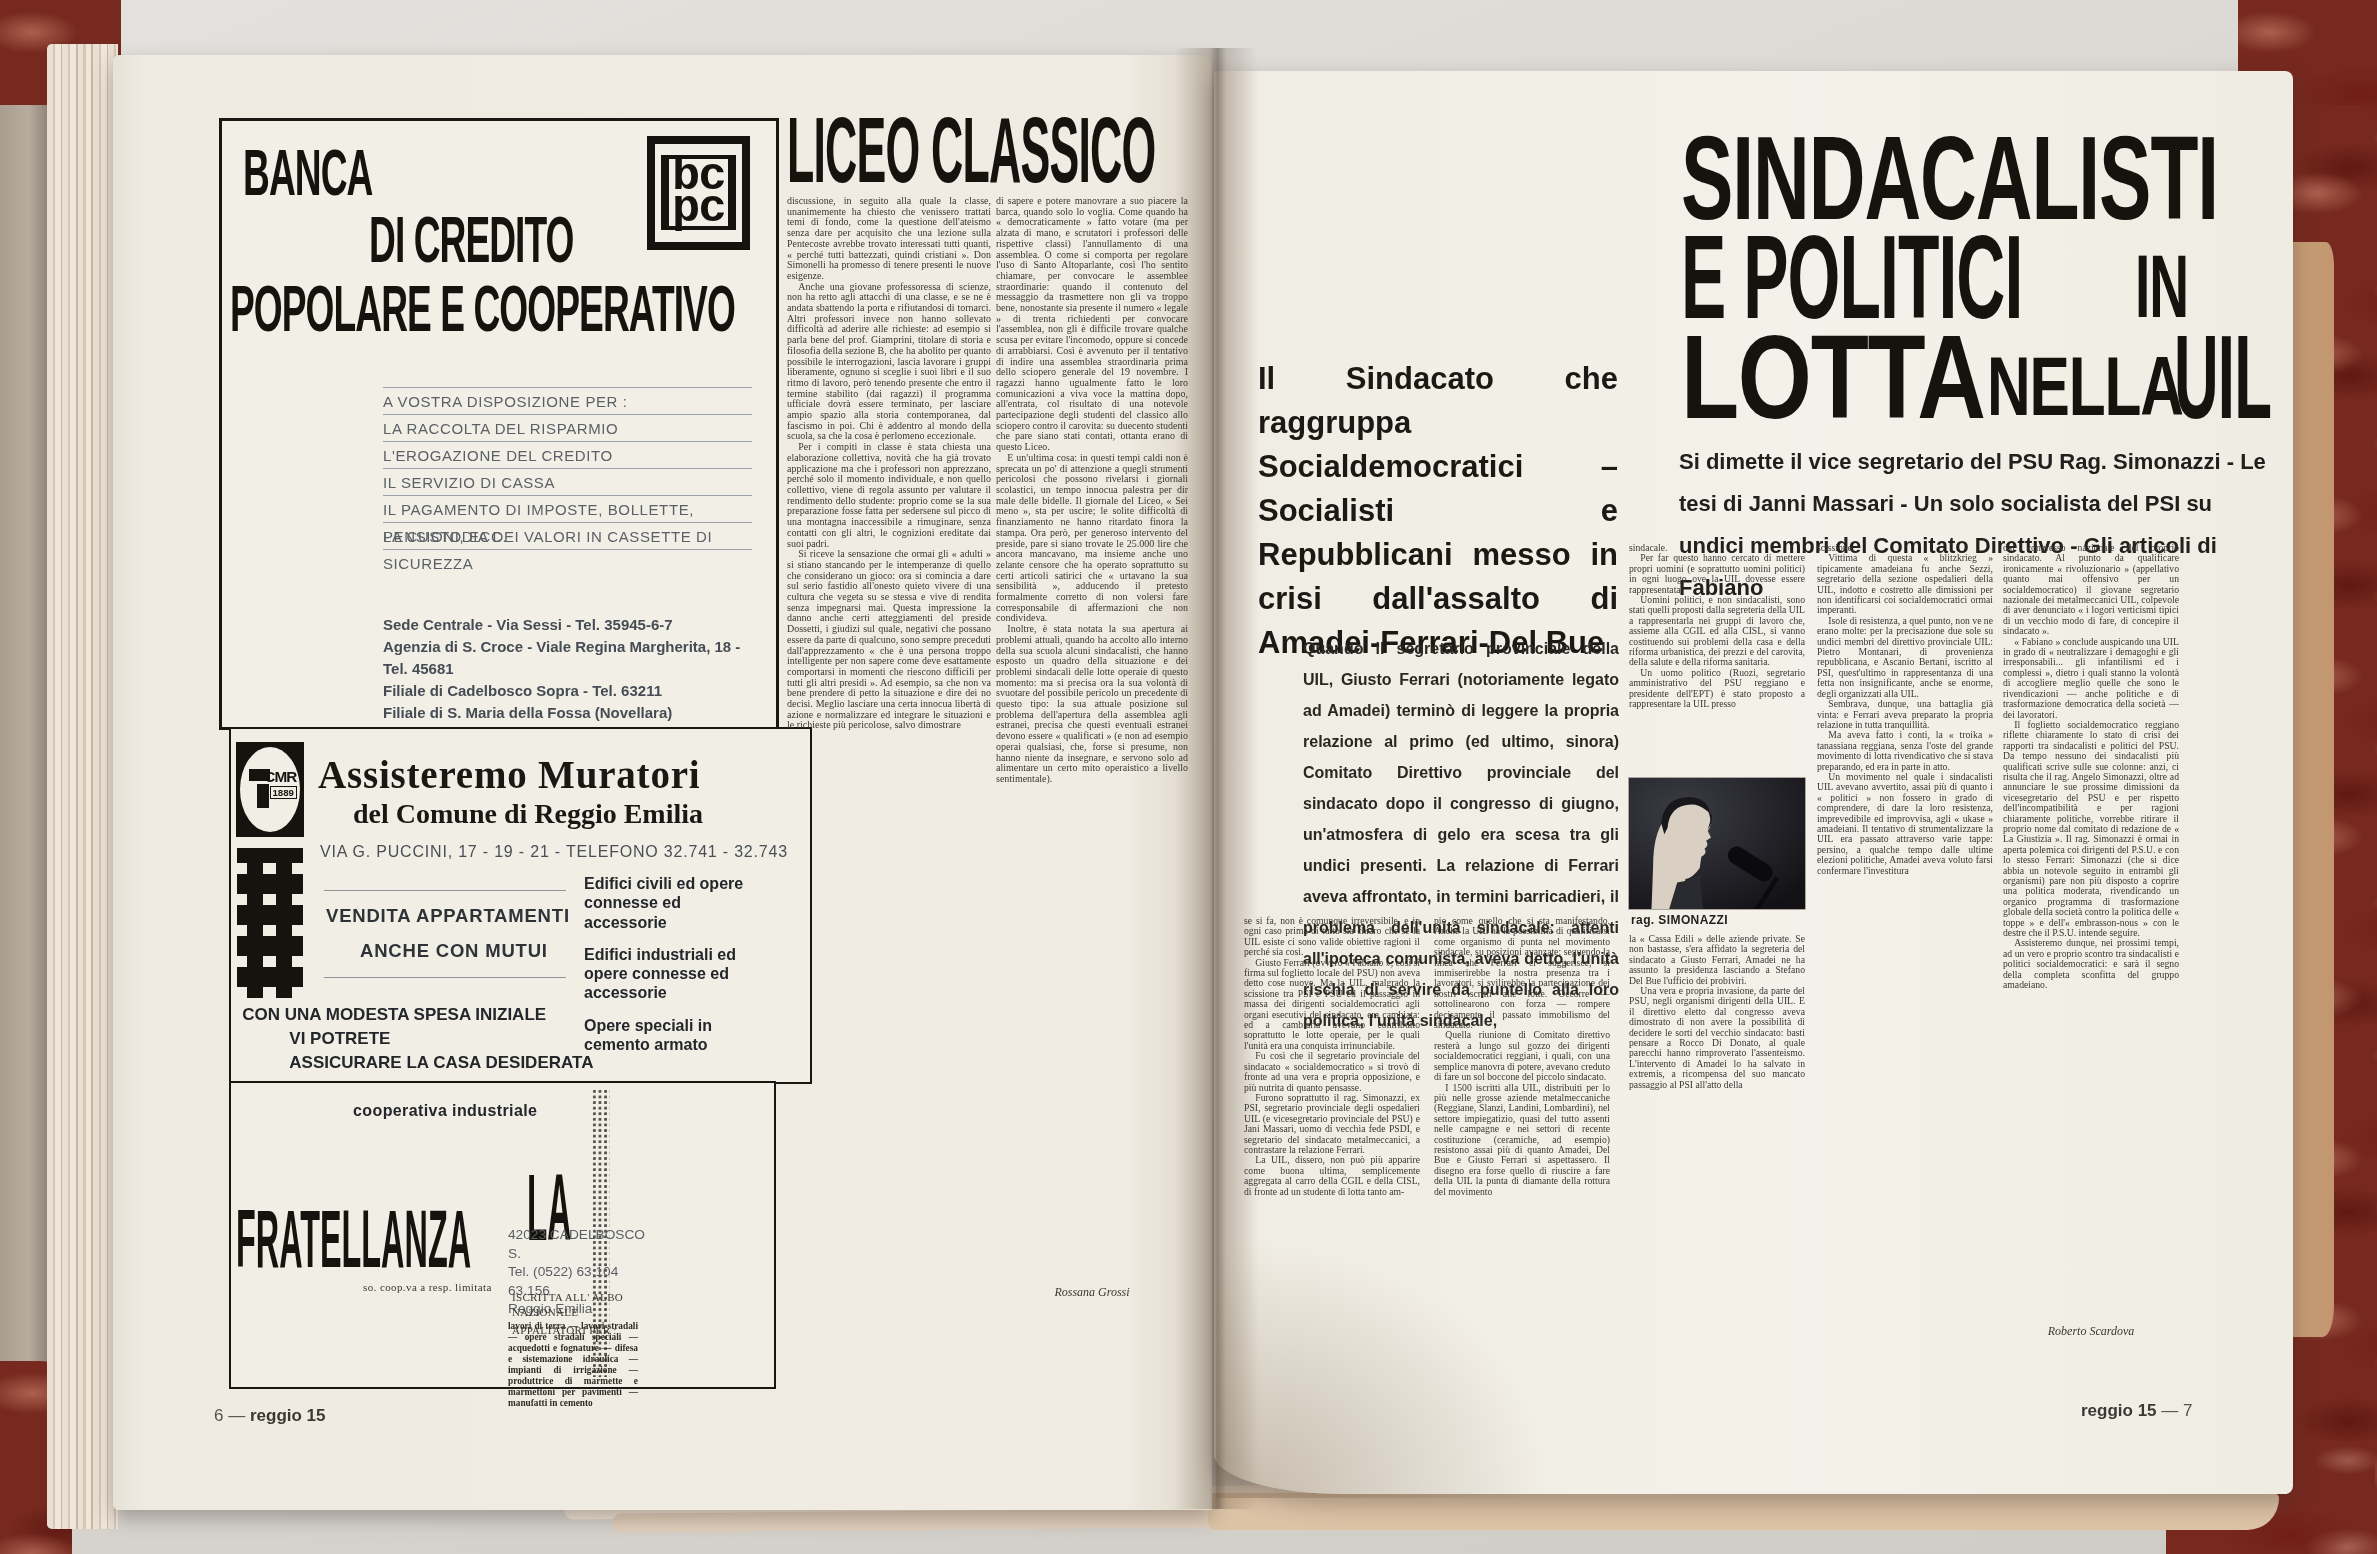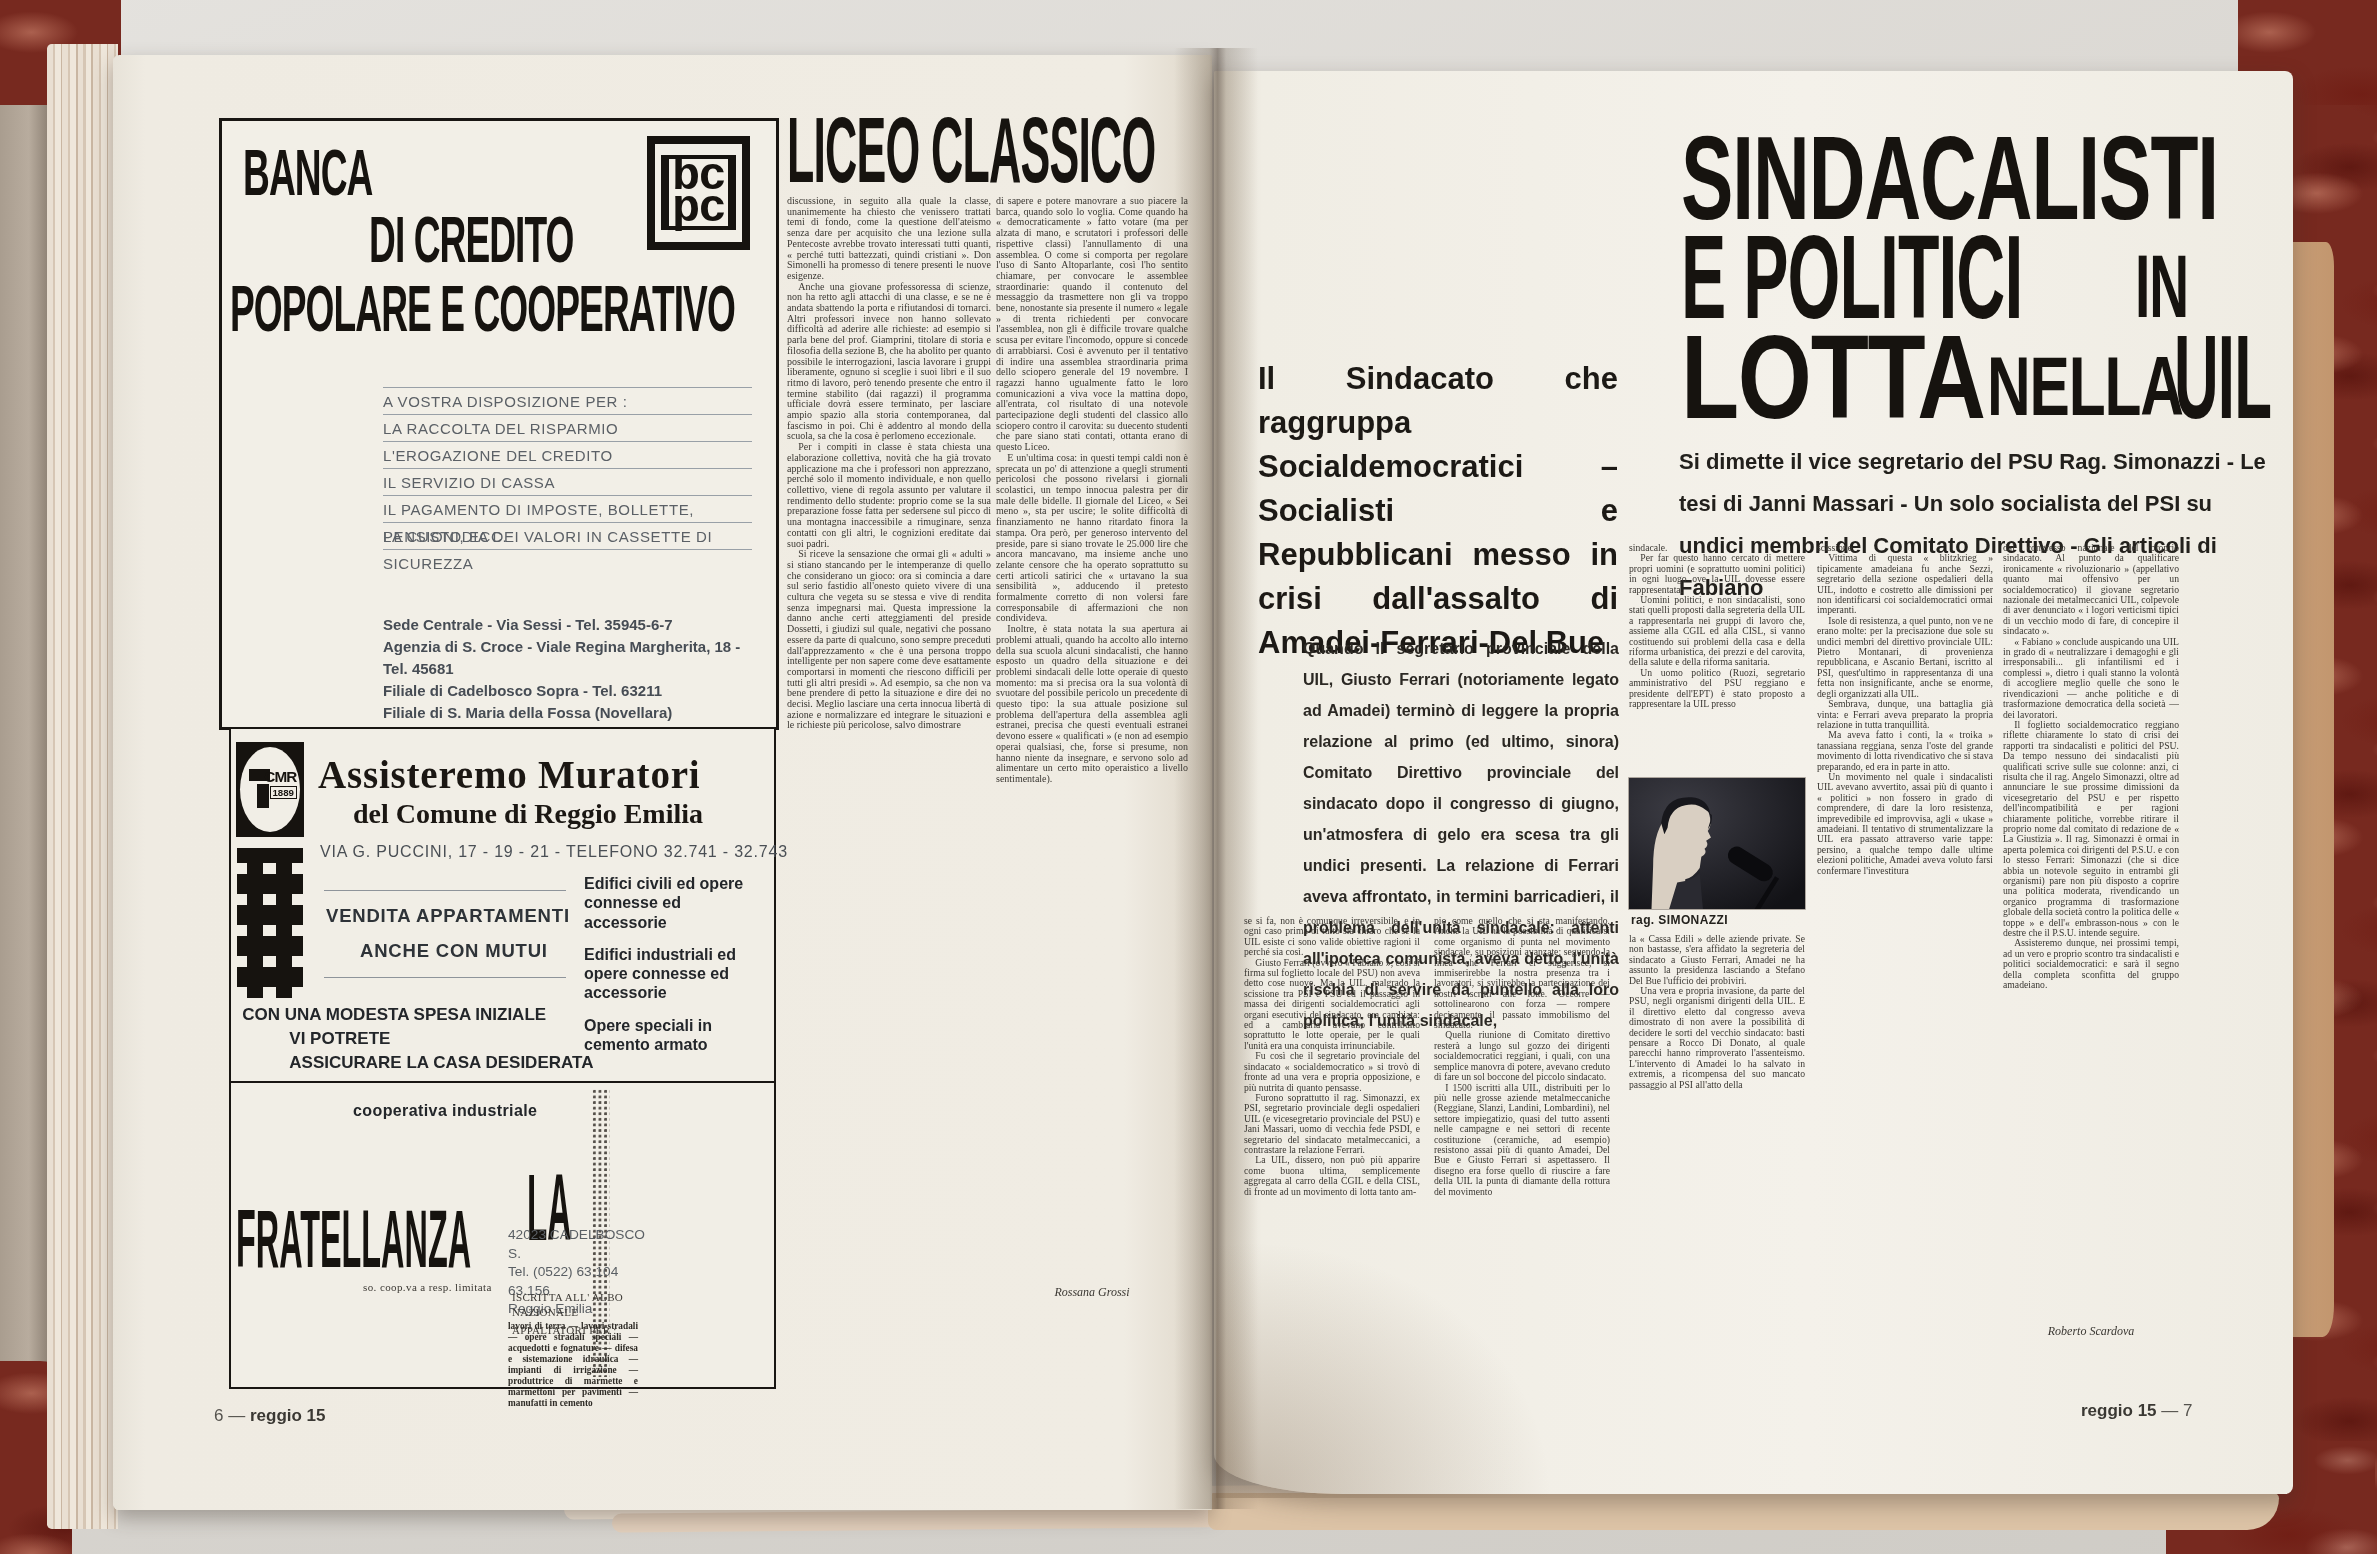--- a/index.html
+++ b/index.html
@@ -46,21 +46,21 @@
   .banca-services p{margin:0;height:26px;line-height:27px;border-top:0.8px solid #99a0a7;
     font-family:"Liberation Sans",sans-serif;font-size:15px;color:#5b6066;letter-spacing:0.6px;text-indent:0;}
   .banca-services p:last-child{border-bottom:0.8px solid #99a0a7;}
   .banca-locs{left:161px;top:493px;width:378px;}
   .banca-locs p{margin:0;line-height:22px;font-family:"Liberation Sans",sans-serif;font-weight:bold;font-size:15px;color:#464c54;}
   .bcpc{left:644px;top:133px;width:103px;height:114px;background:#16130f;padding:0;}
   .bcpc .inner{position:absolute;left:8px;top:8px;right:8px;bottom:8px;background:#f2efe7;
     display:flex;align-items:center;justify-content:center;}
   .bcpc .glyph{font-family:Liberation Mono, monospace;font-weight:bold;font-size:47px;line-height:32px;color:#16130f;letter-spacing:-1.6px;text-align:center;border:4.8px solid #16130f;border-left-width:8px;border-right-width:8px;padding:1.6px 3.2px;}
   
-  .cmr-box{left:229px;top:727px;width:543px;height:353px;border:2.4px solid #191613;background:#f1eee6;}
+  .cmr-box{left:229px;top:727px;width:543px;height:353px;border:2.4px solid #191613;background:#f1eee6;padding-left:36px;}
   .cmr-logo{left:4.8px;top:13px;width:68px;height:95px;background:#16130f;}
   .cmr-logo .oval{position:absolute;left:4px;top:4.8px;width:60px;height:85px;background:#f1eee6;border-radius:50%;overflow:hidden;}
   .cmr-logo .h1{position:absolute;left:9.7px;top:22.5px;width:21px;height:11.3px;background:#16130f;}
   .cmr-logo .h2{position:absolute;left:17.7px;top:37px;width:11.3px;height:24px;background:#16130f;}
   .cmr-logo .txt{position:absolute;right:3.2px;top:21px;font:bold 15.3px "Liberation Sans",sans-serif;color:#16130f;letter-spacing:-0.8px;}
   .cmr-logo .yr{position:absolute;right:3.2px;top:39px;font:bold 9.7px "Liberation Sans",sans-serif;color:#16130f;border:1.6px solid #16130f;padding:0 1.6px;}
   .hash-icon{left:6.4px;top:119px;width:66px;height:150px;background-image:
      linear-gradient(90deg,transparent 0 9.7px,#16130f 9.7px 26px,transparent 26px 39px,#16130f 39px 55px,transparent 55px),
      repeating-linear-gradient(0deg,transparent 0 11.3px,#16130f 11.3px 31px);}
   .cmr-title{left:87px;top:22.5px;font-family:"Liberation Serif",serif;font-weight:bold;font-size:39px;color:#1b1713;letter-spacing:0.8px;white-space:nowrap;}
@@ -217,21 +217,21 @@
 
   <div class="abs standfirst">Si dimette il vice segretario del PSU Rag. Simonazzi - Le tesi di Janni Massari - Un solo socialista del PSI su undici membri del Comitato Direttivo - Gli articoli di Fabiano</div>
   <div class="abs deck">Il Sindacato che raggruppa Socialdemocratici – Socialisti e Repubblicani messo in crisi dall'assalto di Amadei-Ferrari-Del Bue</div>
   <div class="abs intro">Quando il segretario provinciale della UIL, Giusto Ferrari (notoriamente legato ad Amadei) terminò di leggere la propria relazione al primo (ed ultimo, sinora) Comitato Direttivo provinciale del sindacato dopo il congresso di giugno, un'atmosfera di gelo era scesa tra gli undici presenti. La relazione di Ferrari aveva affrontato, in termini barricadieri, il problema dell'unità sindacale: attenti all'ipoteca comunista, aveva detto, l'unità rischia di servire da puntello alla loro politica; l'unità sindacale,</div>
 
   <div class="abs body-cols rp-cols" style="left:1244px;top:916px;width:176px;height:319px;">
       <p>se si fa, non è comunque irreversibile, e in ogni caso prima di tutto sia chiaro che se la UIL esiste ci sono valide obiettive ragioni il perché sia così.</p>
       <p>Giusto Ferrari (ovvero « Fabiano », così si firma sul foglietto locale del PSU) non aveva detto cose nuove. Ma la UIL, malgrado la scissione tra PSI e PSU ed il passaggio in massa dei dirigenti socialdemocratici agli organi esecutivi del sindacato, era cambiata: ed a cambiarla avevano contribuito soprattutto le lotte operaie, per le quali l'unità era una conquista irrinunciabile.</p>
       <p>Fu così che il segretario provinciale del sindacato « socialdemocratico » si trovò di fronte ad una vera e propria opposizione, e più nutrita di quanto pensasse.</p>
       <p>Furono soprattutto il rag. Simonazzi, ex PSI, segretario provinciale degli ospedalieri UIL (e vicesegretario provinciale del PSU) e Jani Massari, uomo di vecchia fede PSDI, e segretario del sindacato metalmeccanici, a contrastare la relazione Ferrari.</p>
-      <p>La UIL, dissero, non può più apparire come buona ultima, semplicemente aggregata al carro della CGIL e della CISL, di fronte ad un movimento di lotta tanto am-</p>
+      <p>La UIL, dissero, non può più apparire come buona ultima, semplicemente aggregata al carro della CGIL e della CISL, di fronte ad un studente di lotta tanto am-</p>
     </div>
   <div class="abs body-cols rp-cols" style="left:1434px;top:916px;width:176px;height:319px;">
       <p>pio come quello che si sta manifestando. Anche la UIL ha la possibilità di qualificarsi come organismo di punta nel movimento sindacale, su posizioni avanzate: seguendo la linea che Ferrari ci suggerisce, si immiserirebbe la nostra presenza tra i lavoratori, si svilirebbe la partecipazione dei nostri iscritti alle lotte. Occorre — sottolinearono con forza — rompere decisamente il passato immobilismo del sindacato.</p>
       <p>Quella riunione di Comitato direttivo resterà a lungo sul gozzo dei dirigenti socialdemocratici reggiani, i quali, con una semplice manovra di potere, avevano creduto di fare un sol boccone del piccolo sindacato.</p>
       <p>I 1500 iscritti alla UIL, distribuiti per lo più nelle grosse aziende metalmeccaniche (Reggiane, Slanzi, Landini, Lombardini), nel settore impiegatizio, quasi del tutto assenti nelle campagne e nei settori di recente costituzione (ceramiche, ad esempio) resistono assai più di quanto Amadei, Del Bue e Giusto Ferrari si aspettassero. Il disegno era forse quello di riuscire a fare della UIL la punta di diamante della rottura del movimento</p>
     </div>
   <div class="abs body-cols rp-cols" style="left:1629px;top:543px;width:176px;height:231px;">
       <p>sindacale.</p>
       <p>Per far questo hanno cercato di mettere propri uomini (e soprattutto uomini politici) in ogni luogo ove la UIL dovesse essere rappresentata.</p>
       <p>Uomini politici, e non sindacalisti, sono stati quelli proposti dalla segreteria della UIL a rappresentarla nei gruppi di lavoro che, assieme alla CGIL ed alla CISL, si vanno costituendo sui problemi della casa e della riforma urbanistica, dei prezzi e del carovita, della salute e della riforma sanitaria.</p>

